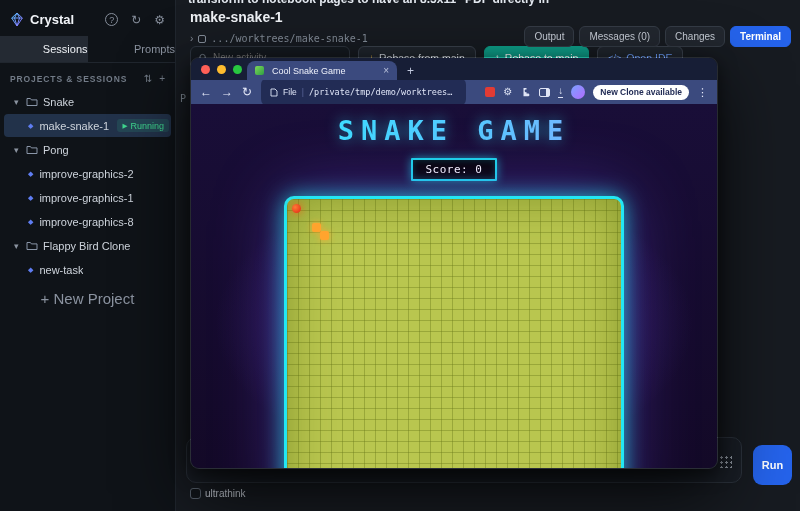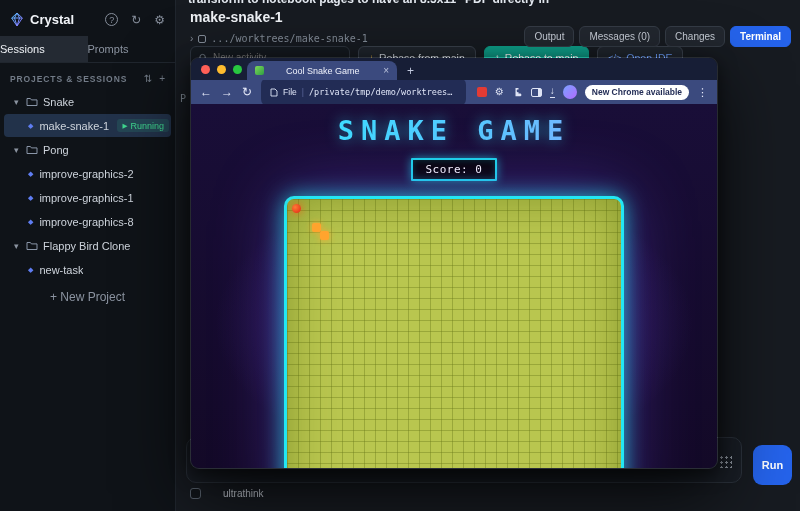--- a/index.html
+++ b/index.html
@@ -8,35 +8,35 @@
   .stage{position:relative;width:800px;height:511px;background:#101419;overflow:hidden;cursor:default;}
   button{font-family:inherit;cursor:pointer;}
 
   
   .sidebar{position:absolute;left:0;top:0;bottom:0;width:176px;background:#0f1318;border-right:1px solid #20262e;z-index:5;}
   .sb-head{display:flex;align-items:center;gap:6px;padding:12px 10px 9px;}
   .sb-title{font-size:13px;font-weight:700;color:#f1f4f8;flex:1;}
   .help-circ{width:13px;height:13px;border:1px solid #868e9b;border-radius:50%;font-size:9px;display:flex;align-items:center;justify-content:center;color:#868e9b;margin-left:4px;}
   .sb-ico{color:#868e9b;font-size:12px;line-height:1;margin-left:7px;}
   .sb-tabs{display:flex;border-bottom:1px solid #20262e;}
-  .sb-tab{flex:1;text-align:left;font-size:11px;color:#8b93a0;padding:7px 0;background:transparent;border:none;}
+  .sb-tab{flex:1;text-align:right;font-size:11px;color:#8b93a0;padding:7px 0;background:transparent;border:none;}
   .sb-tab.active{color:#eef1f5;background:#242a33;}
   .sb-sec{display:flex;align-items:center;padding:10px 10px 5px;}
   .sb-sec-title{font-size:8.5px;letter-spacing:.9px;color:#727b87;font-weight:700;flex:1;}
   .sec-ico{color:#727b87;font-size:10px;margin-left:7px;}
   .trow{display:flex;align-items:center;height:23px;font-size:11px;color:#ced4dc;padding-left:10px;margin:1px 4px;border-radius:4px;}
   .trow.session{padding-left:24px;}
   .trow.selected{background:#22324a;}
   .chev{color:#8b93a0;font-size:9px;margin-right:4px;width:8px;flex:none;}
   .fold{margin-right:5px;flex:none;}
   .dia{font-size:7px;color:#5f7df2;margin-right:6px;flex:none;}
   .tlabel{white-space:nowrap;overflow:hidden;text-overflow:ellipsis;}
   .badge{margin-left:auto;margin-right:2px;display:flex;align-items:center;gap:3px;color:#3fd68f;font-size:9px;background:rgba(52,211,153,.13);padding:1.5px 5px;border-radius:3px;flex:none;}
   .badge .play{font-size:6.5px;}
-  .newproj{margin-top:8px;text-align:center;font-size:12px;color:#8b93a0;background:none;border:none;width:100%;}
+  .newproj{margin-top:8px;text-align:center;font-size:15px;color:#8b93a0;background:none;border:none;width:100%;}
 
   
   .main{position:absolute;left:176px;top:0;right:0;bottom:0;background:#171b21;overflow:hidden;}
   .clip-text{position:absolute;left:12px;top:-8px;font-size:12px;font-weight:700;color:#e3e8ef;white-space:nowrap;max-width:560px;overflow:hidden;}
   .m-title{position:absolute;left:14px;top:9px;font-size:14px;font-weight:700;color:#eef1f5;}
   .crumb{position:absolute;left:14px;top:33px;font-size:10px;color:#828b97;display:flex;align-items:center;gap:5px;}
   .crumb .wt-box{width:8px;height:8px;border:1px solid #828b97;border-radius:2px;}
   .crumb .path{font-family:"DejaVu Sans Mono",monospace;}
   .view-tabs{position:absolute;top:26px;right:9px;display:flex;gap:5px;z-index:2;}
   .vbtn{font-size:10px;color:#c7cdd6;background:#22272f;border:1px solid #353c46;border-radius:6px;padding:4px 9px;}
@@ -49,31 +49,31 @@
   .tbtn.teal{background:#0e9f8a;border-color:#0e9f8a;color:#fff;}
   .tbtn.teal .tico{color:#fff;}
   .tbtn.ide{color:#6ea0ff;}
   .tbtn.ide .tico{color:#6ea0ff;font-size:9px;}
   .frag{position:absolute;font-family:"DejaVu Sans Mono",monospace;font-size:10px;color:#aeb6c0;left:4px;}
   .frag1{top:69px;margin-left:29px;}
   .frag2{top:93px;color:#828b97;}
   .composer{position:absolute;left:10px;top:437px;width:556px;height:46px;background:#1a1f27;border:1px solid #2d343e;border-radius:10px;}
   .grid-ico{position:absolute;right:9px;top:17px;width:13px;height:13px;background-image:radial-gradient(#98a0ab 1.1px,transparent 1.4px);background-size:5px 5px;}
   .run-btn{position:absolute;left:577px;top:445px;width:39px;height:40px;background:#2563eb;border:none;border-radius:9px;color:#fff;font-size:11px;font-weight:600;}
-  .ultra{position:absolute;left:14px;top:488px;display:flex;align-items:center;gap:22px;font-size:10px;color:#c7cdd6;}
+  .ultra{position:absolute;left:14px;top:488px;display:flex;align-items:center;gap:4px;font-size:10px;color:#c7cdd6;}
   .cb{width:11px;height:11px;border:1px solid #59626e;border-radius:3px;background:#12161b;}
 
   
   .browser{position:absolute;left:190px;top:57px;width:528px;height:412px;border-radius:9px;overflow:hidden;z-index:40;
     box-shadow:0 26px 70px rgba(0,0,0,.72),0 5px 18px rgba(0,0,0,.55);border:1px solid rgba(255,255,255,.07);}
   .b-tabbar{height:22px;background:#171e36;display:flex;align-items:flex-end;position:relative;}
   .lights{position:absolute;left:10px;top:7px;display:flex;gap:7px;}
   .light{width:9px;height:9px;border-radius:50%;}
   .l-r{background:#ff5f57;}.l-y{background:#febc2e;}.l-g{background:#28c840;}
-  .b-tab{margin-left:56px;display:flex;align-items:center;gap:22px;width:150px;height:19px;background:#3b4a7e;border-radius:8px 8px 0 0;padding:0 8px;font-size:9px;color:#eef1fb;}
+  .b-tab{margin-left:56px;display:flex;align-items:center;gap:8px;width:150px;height:19px;background:#3b4a7e;border-radius:8px 8px 0 0;padding:0 8px;font-size:9px;color:#eef1fb;}
   .fav{width:9px;height:9px;border-radius:2px;background:linear-gradient(135deg,#7ed957,#2e9e44);flex:none;}
   .b-tab .ttl{flex:1;white-space:nowrap;overflow:hidden;}
   .b-tab .x{color:#b8c0da;font-size:10px;}
   .newtab{color:#c3cadf;font-size:12px;margin:0 0 3px 10px;line-height:1;}
   .b-nav{height:24px;background:#3b4a7e;display:flex;align-items:center;padding:0 9px;gap:9px;}
   .nav-ico{color:#e6eafa;font-size:12px;line-height:1;}
   .addr{display:flex;align-items:center;gap:5px;width:205px;height:17px;background:#222c55;border-radius:9px;padding:16px 9px;font-size:8.5px;color:#dfe5f7;}
   .addr .doc{flex:none;}
   .addr .sep{color:#5c689b;}
   .addr .path{font-family:"DejaVu Sans Mono",monospace;white-space:nowrap;overflow:hidden;text-overflow:ellipsis;}
@@ -273,21 +273,21 @@
       </div>
       <div class="cluster">
         <span class="ext-red"></span>
         <span class="c-gear">⚙</span>
         <svg width="11" height="11" viewBox="0 0 11 11">
           <path d="M3.5 1h3v1.6a1.3 1.3 0 1 0 0 2.4V6.6h1.6a1.3 1.3 0 1 1 0 2.6H3.5z" fill="#dfe4f5"></path>
         </svg>
         <span class="panel-ico"></span>
         <span class="dl">↓</span>
         <span class="avatar"></span>
-        <button class="upill">New Chrome available</button>
+        <button class="upill">New Clone available</button>
         <span class="menu3">⋮</span>
       </div>
     </div>
 
     <div class="b-content">
       <div class="g-title">SNAKE GAME</div>
       <div class="score-row">
         <div class="sbox">Score: 0</div>
       </div>
       <div class="board">

